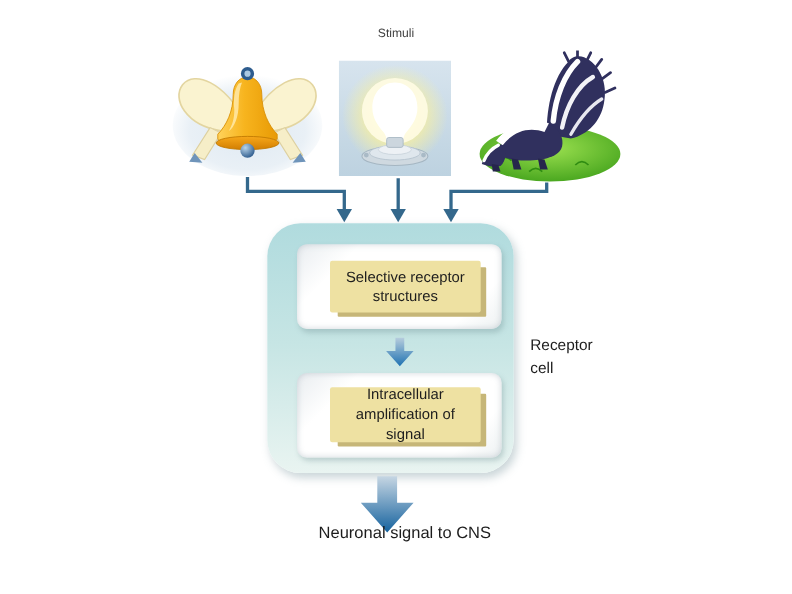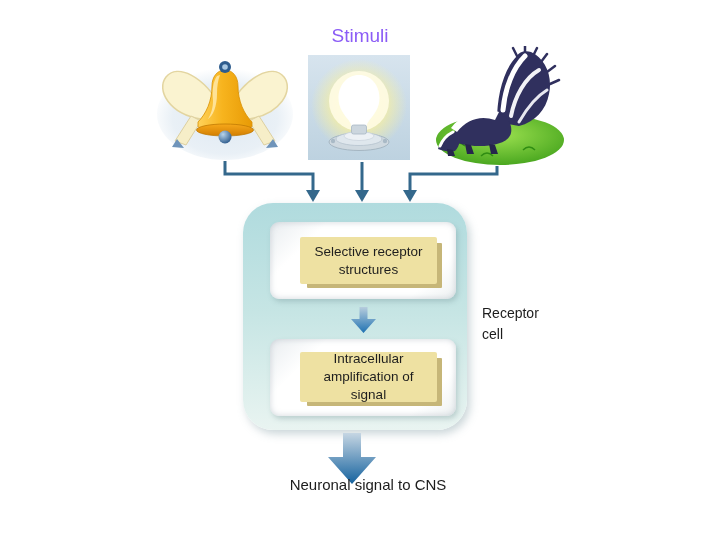--- a/index.html
+++ b/index.html
@@ -3,21 +3,21 @@
 <meta charset="utf-8">
 <style>
   html,body{margin:0;padding:0;background:#ffffff;}
   .stage{
     position:relative;width:720px;height:540px;background:#ffffff;overflow:hidden;
     font-family:"Liberation Sans", sans-serif;color:#1c1c1c;
   }
   .abs{position:absolute;}
   .heading{
     left:310px;top:25px;width:100px;text-align:center;
-    font-size:19px;color:#8b5cf6;
+    font-size:11px;color:#404040;
   }
   .receptor-cell{
     left:243px;top:203px;width:224px;height:227px;border-radius:30px;
     background:linear-gradient(180deg,#b0dbde 0%,#c6e5e4 48%,#e9f4f1 100%);
     box-shadow:3px 4px 8px rgba(140,165,170,.45);
   }
   .white-panel{
     width:186px;background:linear-gradient(135deg,#e9edf0 0%,#ffffff 22%,#ffffff 82%,#edf1f2 100%);
     border-radius:9px;height:77px;
     box-shadow:inset 0 0 6px rgba(150,165,175,.45), 2px 3px 5px rgba(115,145,150,.35);

